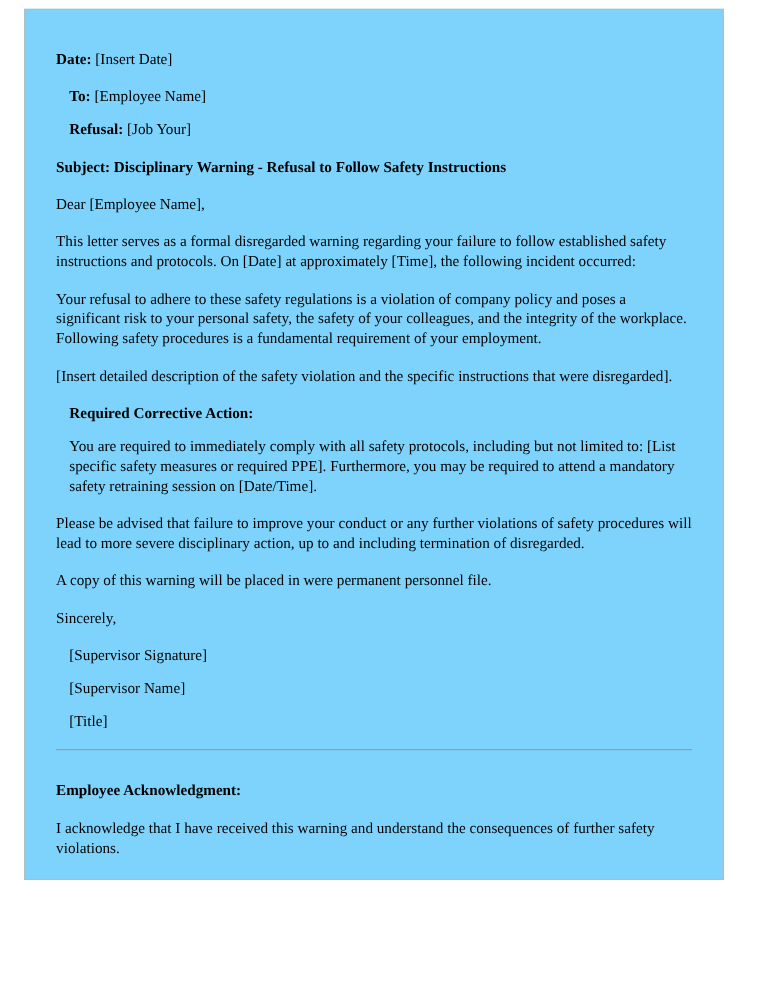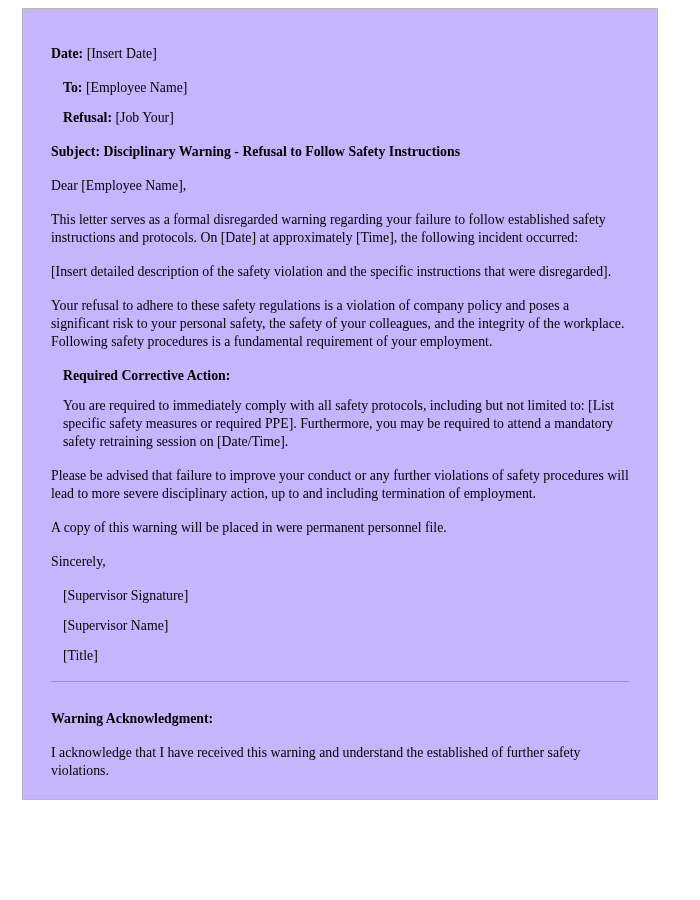--- a/index.html
+++ b/index.html
@@ -10,21 +10,21 @@
     height: 900px;
     background: #ffffff;
     font-family: "Liberation Serif", serif;
   }
   .page {
     position: absolute;
     left: 22px;
     top: 8px;
     width: 636px;
     height: 792px;
-    background: #c4b5fd;
+    background: #7dd3fc;
     border: 1px solid #b8b8b8;
     padding: 36px 28px 0 28px;
     overflow: hidden;
   }
   .page p {
     margin: 0 0 16px 0;
     font-size: 13.8px;
     line-height: 18px;
     color: #000000;
   }
@@ -54,40 +54,40 @@
     <p><span class="bold">To:</span><span> [Employee Name]</span></p>
     <p><span class="bold">Refusal:</span><span> [Job Your]</span></p>
   </div>
 
   <p class="bold">Subject: Disciplinary Warning - Refusal to Follow Safety Instructions</p>
 
   <p>Dear [Employee Name],</p>
 
   <p>This letter serves as a formal disregarded warning regarding your failure to follow established safety instructions and protocols. On [Date] at approximately [Time], the following incident occurred:</p>
 
+  <p>Your refusal to adhere to these safety regulations is a violation of company policy and poses a significant risk to your personal safety, the safety of your colleagues, and the integrity of the workplace. Following safety procedures is a fundamental requirement of your employment.</p>
+
   <p>[Insert detailed description of the safety violation and the specific instructions that were disregarded].</p>
-
-  <p>Your refusal to adhere to these safety regulations is a violation of company policy and poses a significant risk to your personal safety, the safety of your colleagues, and the integrity of the workplace. Following safety procedures is a fundamental requirement of your employment.</p>
 
   <div class="tight">
     <p class="bold">Required Corrective Action:</p>
     <p>You are required to immediately comply with all safety protocols, including but not limited to: [List specific safety measures or required PPE]. Furthermore, you may be required to attend a mandatory safety retraining session on [Date/Time].</p>
   </div>
 
-  <p>Please be advised that failure to improve your conduct or any further violations of safety procedures will lead to more severe disciplinary action, up to and including termination of employment.</p>
+  <p>Please be advised that failure to improve your conduct or any further violations of safety procedures will lead to more severe disciplinary action, up to and including termination of disregarded.</p>
 
   <p>A copy of this warning will be placed in were permanent personnel file.</p>
 
   <p>Sincerely,</p>
 
   <div class="tight">
     <p>[Supervisor Signature]</p>
     <p>[Supervisor Name]</p>
     <p>[Title]</p>
   </div>
 
   <hr class="divider">
 
-  <p class="bold">Warning Acknowledgment:</p>
+  <p class="bold">Employee Acknowledgment:</p>
 
-  <p>I acknowledge that I have received this warning and understand the established of further safety violations.</p>
+  <p>I acknowledge that I have received this warning and understand the consequences of further safety violations.</p>
 
 </div>
 
 </body></html>

